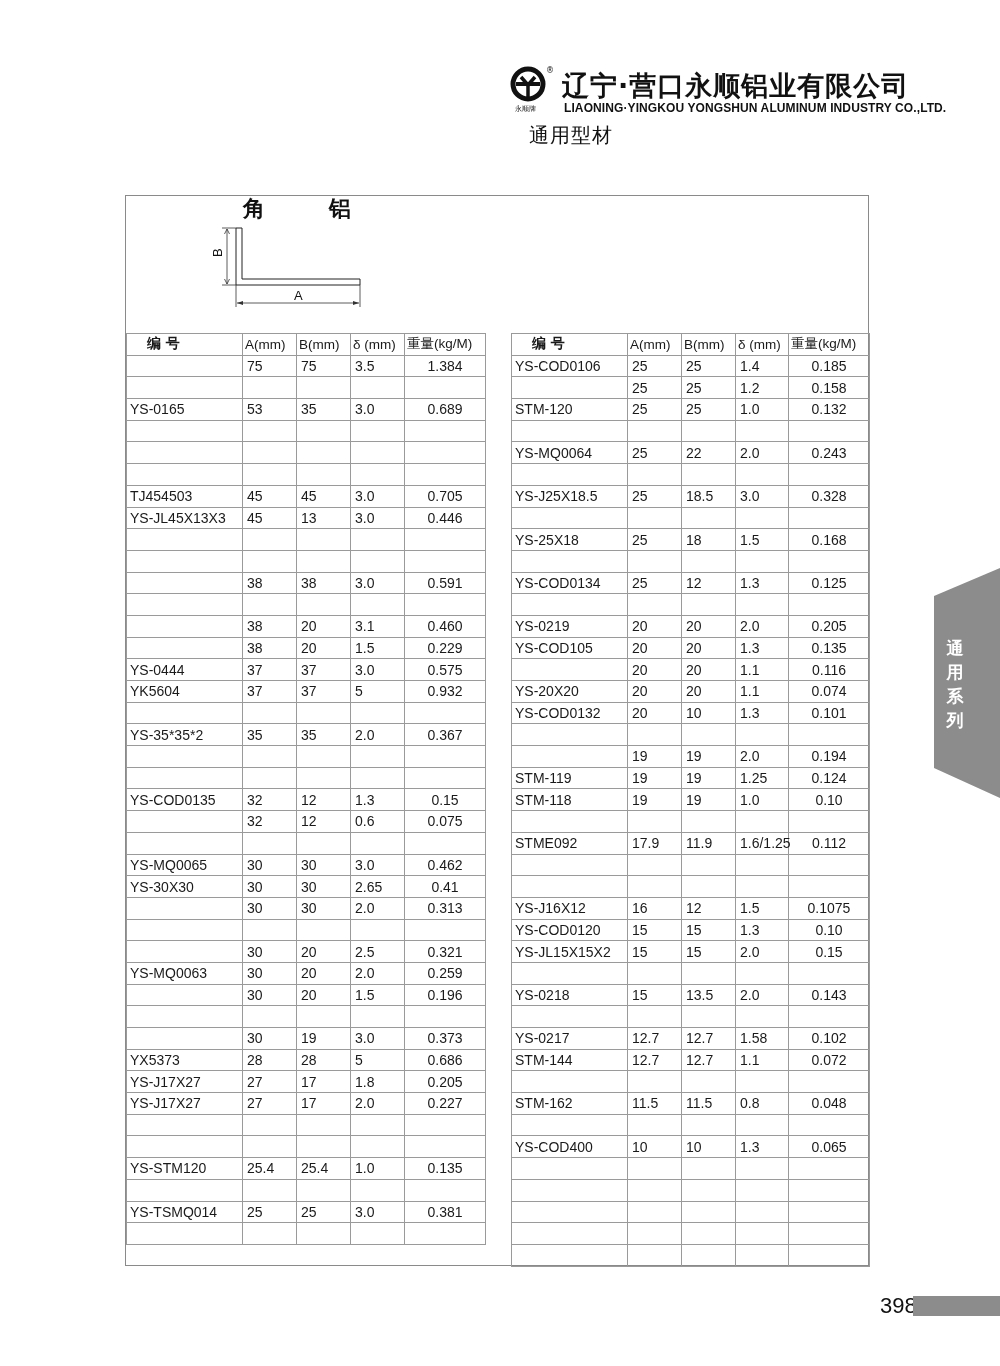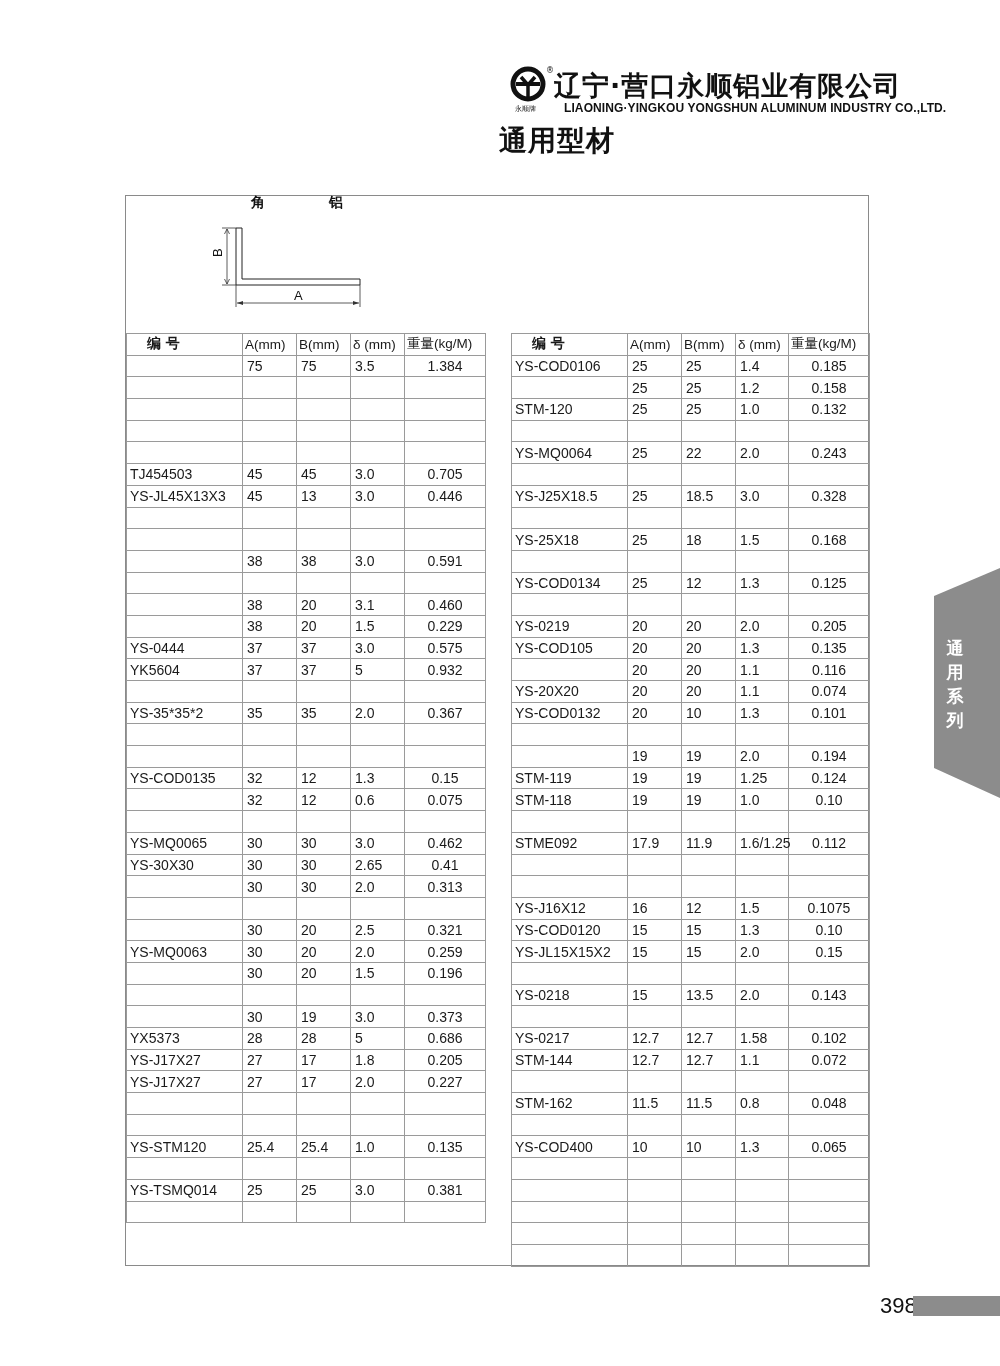--- a/index.html
+++ b/index.html
@@ -1,23 +1,23 @@
 <!DOCTYPE html>
 <html><head>
 <meta charset="utf-8">
 <style>
   html,body{margin:0;padding:0;background:#fff;}
   body{width:1000px;height:1366px;position:relative;overflow:hidden;font-family:"Liberation Sans","DejaVu Sans",sans-serif;color:#1a1a1a;}
   .header{position:absolute;left:508px;top:64px;width:440px;}
   .logo{position:absolute;left:0;top:0;width:50px;height:50px;}
-  .company-cn{position:absolute;left:46px;top:4px;font-family:"DejaVu Sans",sans-serif;font-weight:bold;font-size:27px;letter-spacing:1px;white-space:nowrap;color:#111;}
+  .company-cn{position:absolute;left:54px;top:4px;font-family:"DejaVu Sans",sans-serif;font-weight:bold;font-size:27px;letter-spacing:1px;white-space:nowrap;color:#111;}
   .company-en{position:absolute;left:56px;top:37px;font-size:12px;font-weight:bold;white-space:nowrap;letter-spacing:0.1px;color:#111;}
-  .section-title{position:absolute;left:499px;top:122px;font-family:"DejaVu Sans",sans-serif;font-weight:bold;font-size:28px;color:#111;letter-spacing:1px;}
+  .section-title{position:absolute;left:529px;top:122px;font-family:"DejaVu Sans",sans-serif;font-weight:normal;font-size:20px;color:#111;letter-spacing:1px;}
   .frame{position:absolute;left:125px;top:195px;width:744px;height:1071px;border:1.5px solid #8a8a8a;box-sizing:border-box;}
-  .frame-title{position:absolute;left:251px;top:194px;font-family:"DejaVu Sans",sans-serif;font-weight:bold;font-size:14px;color:#111;}
+  .frame-title{position:absolute;left:243px;top:194px;font-family:"DejaVu Sans",sans-serif;font-weight:bold;font-size:22px;color:#111;}
   .frame-title span{display:inline-block;}
   .diagram{position:absolute;left:200px;top:225px;}
   table.spec{position:absolute;border-collapse:collapse;font-size:14px;table-layout:fixed;}
   table.spec td, table.spec th{border:1px solid #9a9a9a;height:20.7px;padding:0 0 0 4px;white-space:nowrap;overflow:visible;text-align:left;font-weight:normal;}
   table.spec th{font-size:13.5px;padding:0 0 0 2px;}
   table.spec th.code-h{padding-left:20px;font-family:"DejaVu Sans",sans-serif;font-weight:bold;font-size:14px;}
   table.spec td.w{text-align:center;padding:0;}
   table.spec td.code{padding-left:3px;}
   #left-table{left:126px;top:333px;width:359px;}
   #right-table{left:511px;top:333px;width:358px;}
@@ -90,20 +90,27 @@
         <td class="w">1.384</td>
       </tr>
       <tr>
         <td class="code"></td>
         <td></td>
         <td></td>
         <td></td>
         <td class="w"></td>
       </tr>
       <tr>
+        <td class="code">YS-0165</td>
+        <td>53</td>
+        <td>35</td>
+        <td>3.0</td>
+        <td class="w">0.689</td>
+      </tr>
+      <tr>
         <td class="code"></td>
         <td></td>
         <td></td>
         <td></td>
         <td class="w"></td>
       </tr>
       <tr>
         <td class="code"></td>
         <td></td>
         <td></td>

